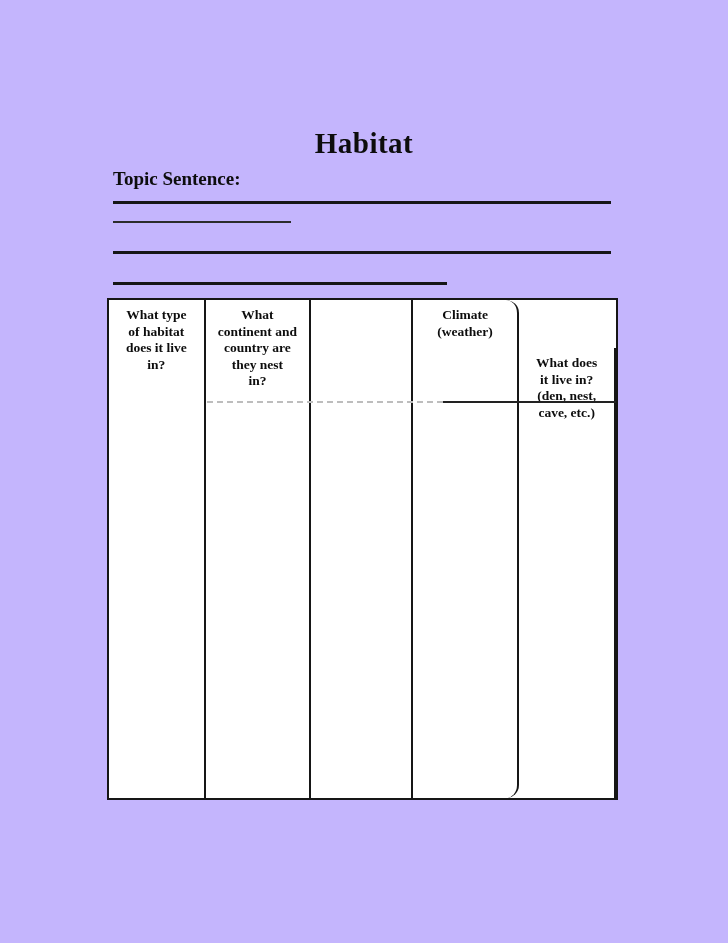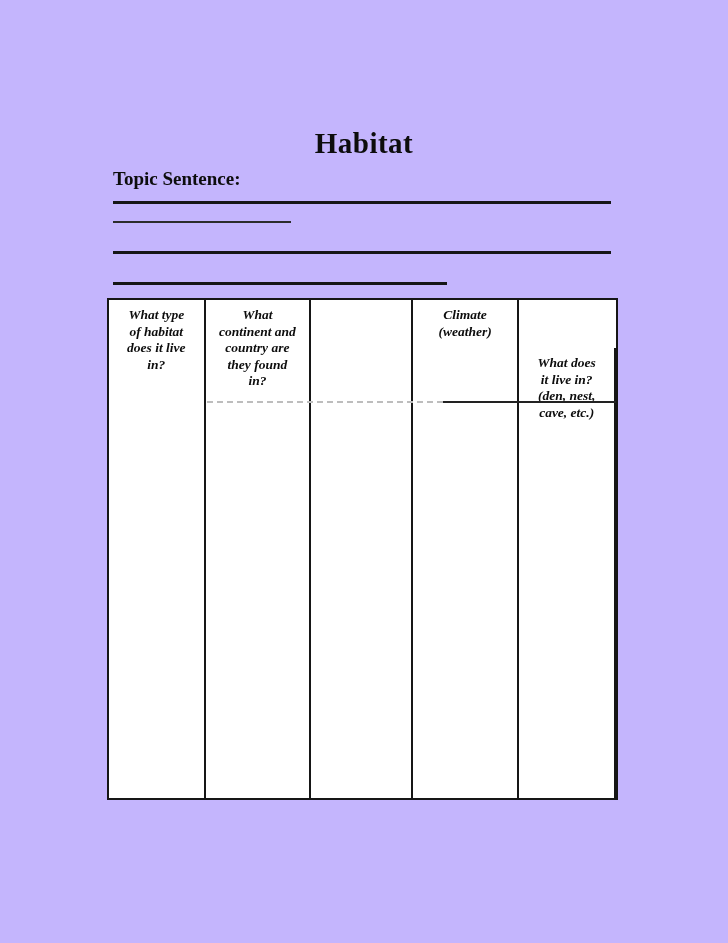--- a/index.html
+++ b/index.html
@@ -48,33 +48,32 @@
   .grid-table {
     position: absolute;
     top: 298px;
     left: 107px;
     width: 511px;
     height: 502px;
     border: 2px solid #161616;
     box-sizing: border-box;
     display: flex;
     background: #ffffff;
-    font-style: italic;
   }
   .grid-col {
     border-right: 2px solid #161616;
     box-sizing: content-box;
     display: flex;
     flex-direction: column;
   }
   .grid-col:last-child { border-right: none; }
   .col-1 { width: 95px; }
   .col-2 { width: 104px; }
   .col-3 { width: 100px; }
-  .col-4 { width: 105px; }
+  .col-4 { width: 105px; border-radius: 13px; }
   .col-5 { width: 95px; margin-top: 48px; }
   .head-cell {
     padding-top: 7px;
     height: 94px;
     text-align: center;
     font-size: 13.5px;
     line-height: 16.5px;
     font-weight: bold;
     white-space: pre-line;
     color: #0d0d0d;
@@ -118,21 +117,21 @@
 of habitat
 does it live
 in?</div>
       <div class="body-cell"></div>
     </div>
 
     <div class="grid-col col-2">
       <div class="head-cell">What
 continent and
 country are
-they found
+they nest
 in?</div>
       <div class="body-cell"></div>
     </div>
 
     <div class="grid-col col-3">
       <div class="body-cell"></div>
     </div>
 
     <div class="grid-col col-4">
       <div class="head-cell">Climate

